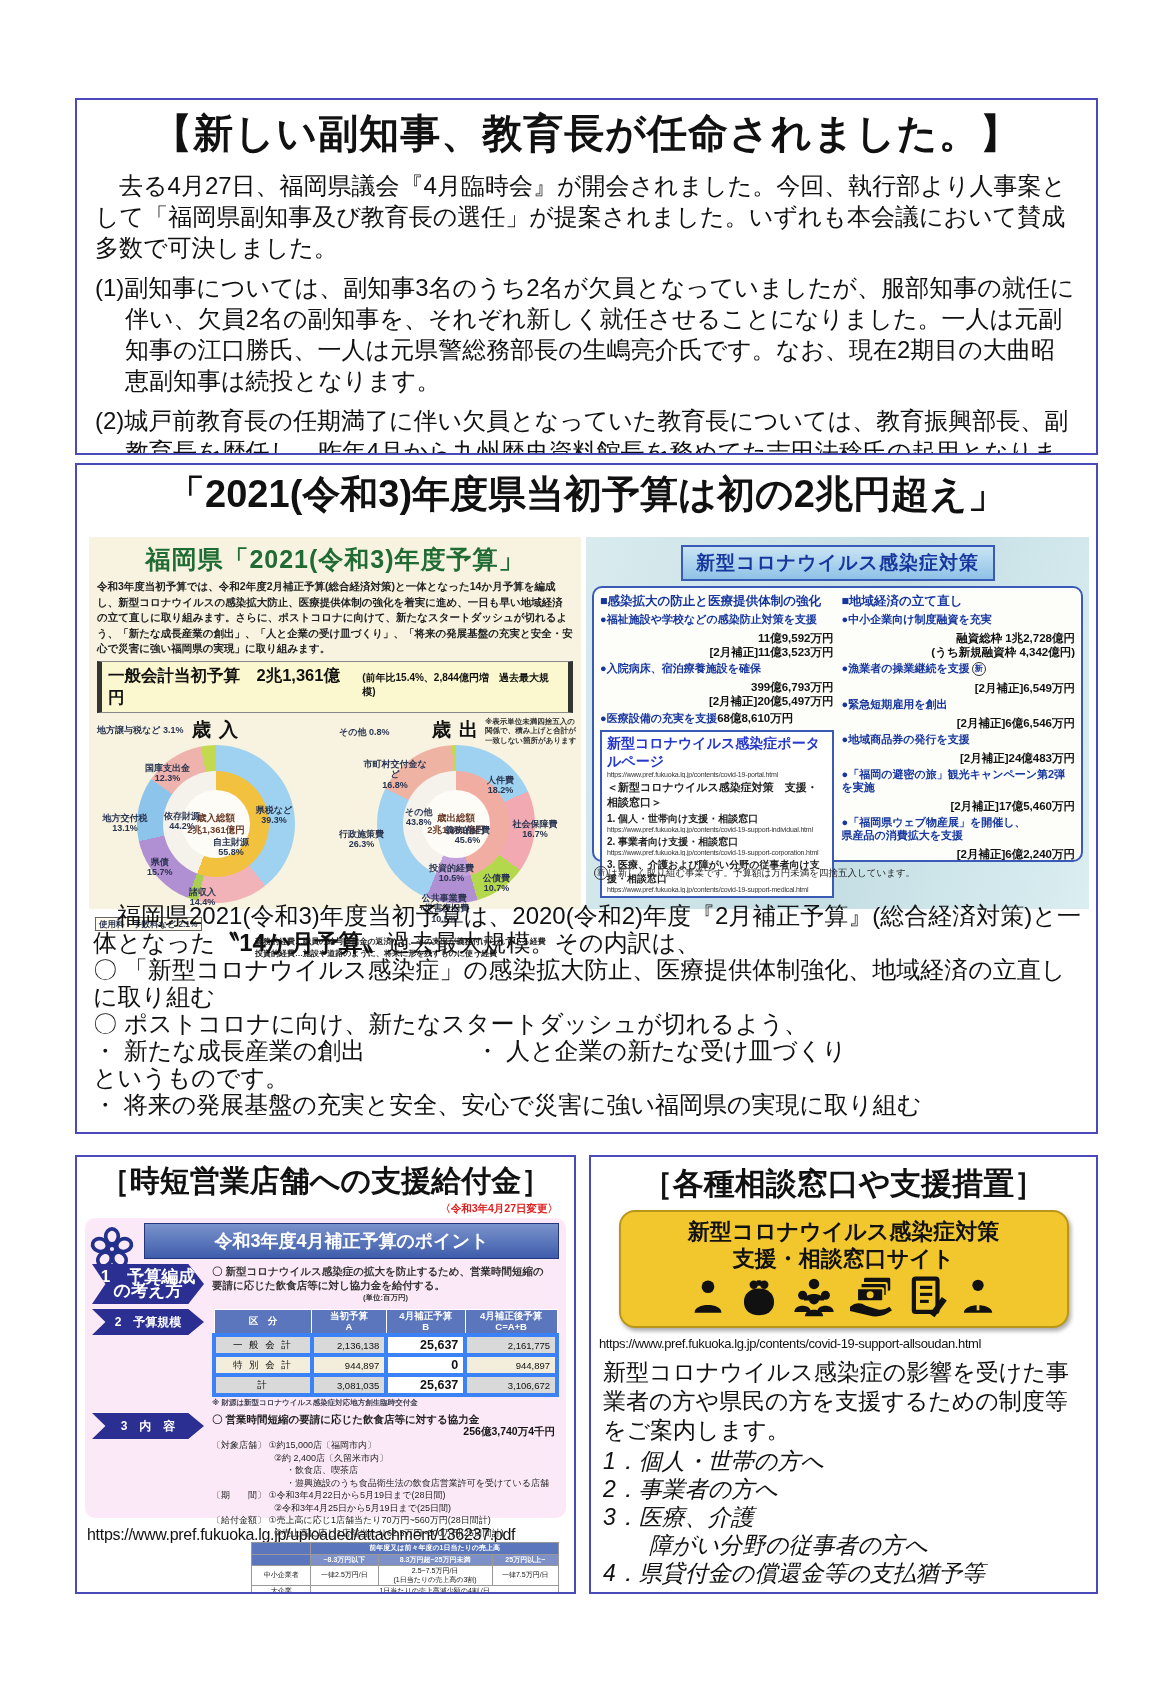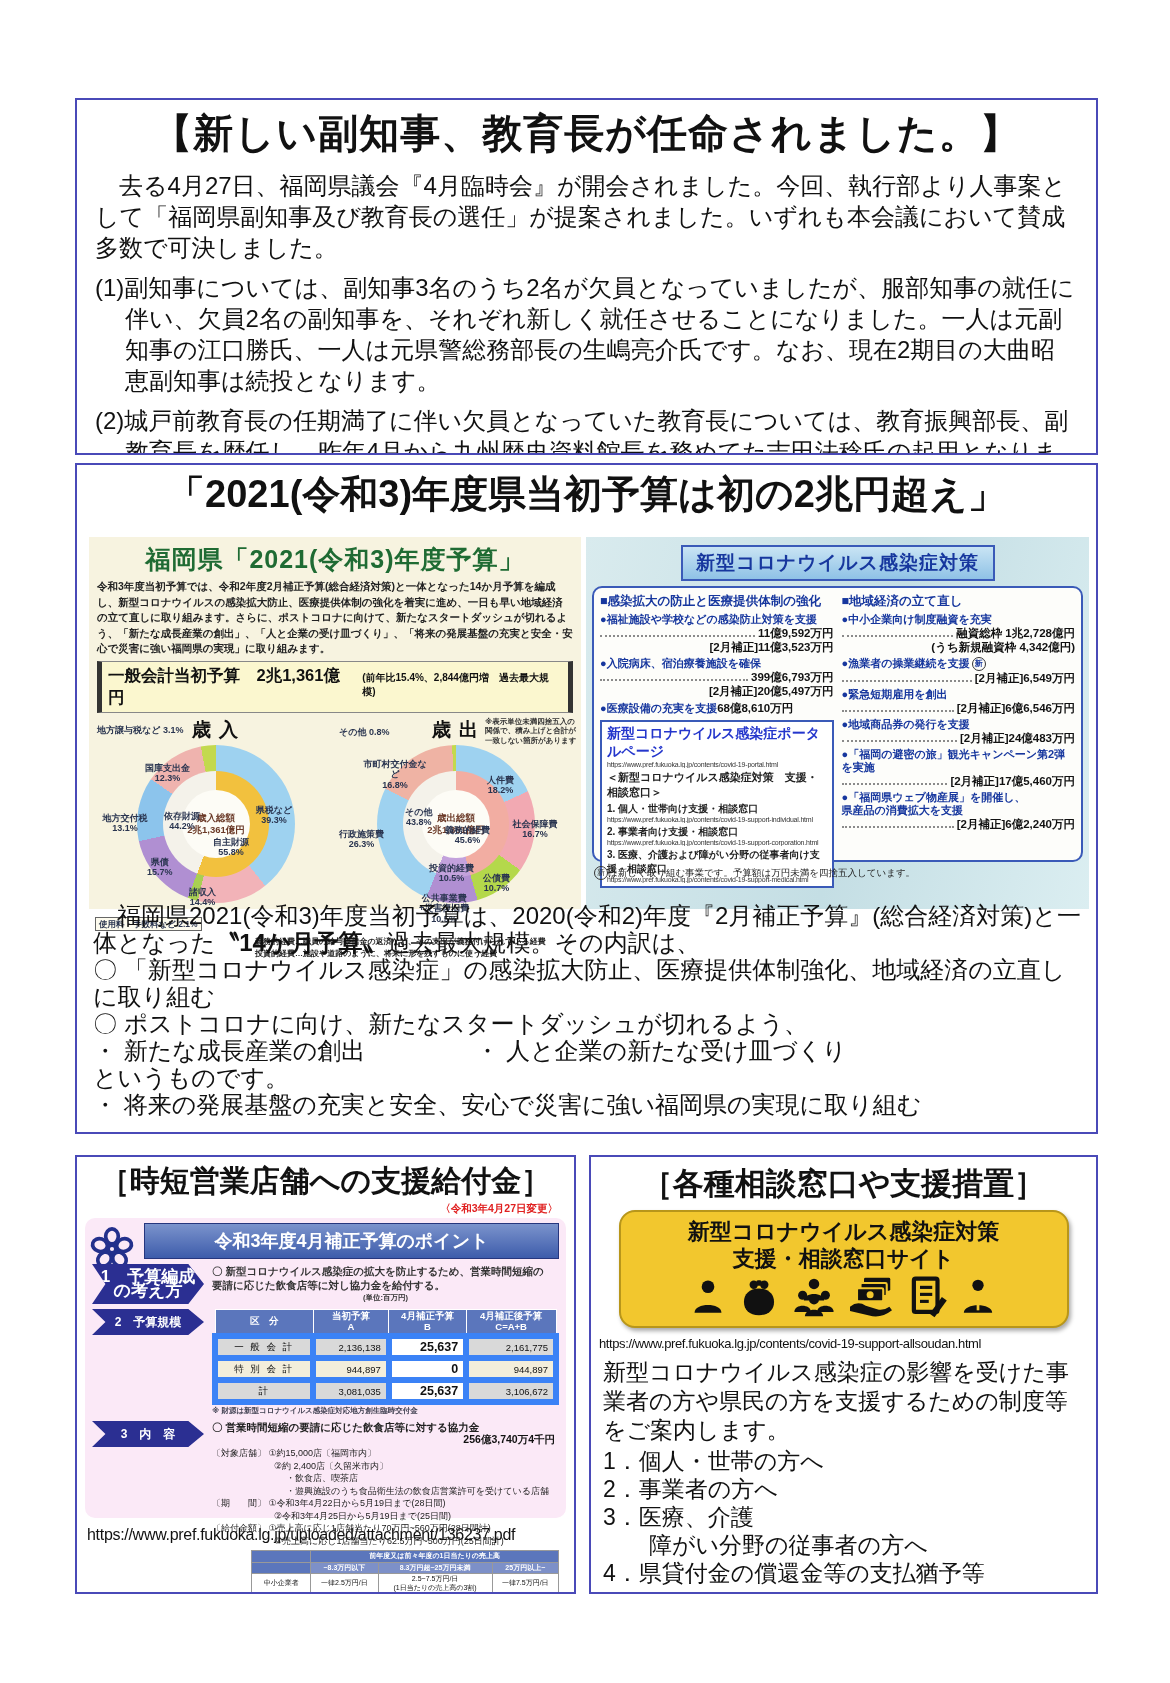--- a/index.html
+++ b/index.html
@@ -45,21 +45,21 @@
           padding:3px 0;letter-spacing:1px;}
   .ribbon:before,.ribbon:after{content:"";position:absolute;top:6px;width:26px;height:30px;background:#7fb0da;z-index:-1;}
   .ribbon:before{left:-18px;clip-path:polygon(100% 0,100% 100%,0 100%,28% 50%,0 0);}
   .ribbon:after{right:-18px;clip-path:polygon(0 0,0 100%,100% 100%,72% 50%,100% 0);}
   .cbig{margin-top:5px;border:2px solid #3a5ab8;border-radius:10px;background:#fdfdfa;
         padding:5px 6px;display:flex;gap:8px;height:276px;box-sizing:border-box;}
   .ccol{flex:1;min-width:0;}
   .chead{font-size:12.5px;font-weight:bold;color:#17379e;margin-bottom:2px;}
   .citem{margin-top:3px;}
   .ctitle{font-size:11px;font-weight:bold;color:#17379e;line-height:13px;white-space:pre-line;}
-  .amt{display:flex;align-items:flex-end;font-size:11.5px;font-weight:bold;color:#111;line-height:14px;}
+  .amt{display:flex;align-items:flex-end;font-size:11.5px;font-weight:bold;color:#111;line-height:14px;flex-direction:column;}
   .amt .dots{flex:1;border-bottom:2px dotted #8a8a8a;height:2px;margin:0 3px 3px 0;}
   .amt2{text-align:right;font-size:11.5px;font-weight:bold;line-height:14px;}
   .inlineitem{display:flex;align-items:flex-end;}
   .inlineitem .ctitle{flex:none;}
   .portal{border:2px solid #3a5ab8;background:#fff;margin-top:5px;padding:3px 5px;}
   .ptl{font-size:14px;font-weight:bold;color:#2436cc;}
   .purl{font-size:7px;letter-spacing:-0.2px;color:#333;white-space:nowrap;overflow:hidden;}
   .psub{font-size:11px;font-weight:bold;color:#222;margin-top:2px;}
   .pentry{font-size:10px;font-weight:bold;color:#222;margin-top:2px;}
   .maru{display:inline-flex;align-items:center;justify-content:center;width:12px;height:12px;
@@ -81,21 +81,21 @@
          text-align:center;white-space:pre-line;flex:none;
          clip-path:polygon(0 0,86% 0,100% 50%,86% 100%,0 100%,12% 50%);}
   .badge1{width:112px;height:40px;font-size:17px;line-height:14px;}
   .badge2{width:112px;height:26px;font-size:12px;}
   .rc{flex:1;margin-left:8px;min-width:0;}
   .point1{font-size:10.5px;font-weight:bold;color:#333;line-height:14px;white-space:pre-line;}
   .unit{text-align:center;font-size:7.5px;font-weight:bold;color:#333;margin-top:1px;}
   table{border-collapse:collapse;}
   .t3{width:100%;font-size:9.5px;}
   .t3 th{background:#5b76bc;color:#fff;font-weight:bold;padding:1px 3px;white-space:pre-line;line-height:10.5px;border:1px solid #fff;}
-  .t3 td{padding:1px 5px;border:6px solid #3b82f6;background:#d9d9d9;}
+  .t3 td{padding:1px 5px;border:4px solid #3b82f6;background:#d9d9d9;}
   .t3 tr.alt td{background:#f3eedb;}
   .t3 td.lab{text-align:center;letter-spacing:2px;}
   .t3 td.num{text-align:right;}
   .t3 td.bcol{background:#fff !important;font-weight:bold;font-size:12.5px;text-align:right;}
   .t3note{font-size:7.5px;font-weight:bold;color:#445;margin-top:1px;}
   .c3title{font-size:10.5px;font-weight:bold;color:#222;line-height:12px;}
   .c3amt{text-align:right;font-size:10.5px;font-weight:bold;margin-right:4px;}
   .c3line{font-size:9px;line-height:12.5px;color:#222;}
   .ind1{margin-left:62px;}
   .ind2{margin-left:74px;}
@@ -108,21 +108,21 @@
   
   #box4{top:1155px;height:439px;left:589px;width:509px;}
   .s4title{margin-top:6px;text-align:center;font-size:31px;font-weight:bold;}
   .ybanner{width:438px;margin:5px auto 0;background:#f2c72e;border:2px solid #b8961a;border-radius:16px;
            box-shadow:2px 3px 4px #aaa;padding:6px 4px 8px;text-align:center;}
   .ybl{font-size:22px;font-weight:bold;line-height:27px;color:#111;}
   .iconrow{display:flex;justify-content:center;align-items:flex-end;gap:9px;margin-top:4px;}
   .iconrow svg{display:block;}
   .s4url{margin:8px 2px 0 8px;font-size:13px;letter-spacing:-0.4px;color:#111;white-space:nowrap;}
   .s4para{margin:7px 12px 0;font-size:23px;line-height:29px;}
-  .s4list{margin:2px 12px 0;font-size:23px;line-height:28px;}
+  .s4list{margin:2px 12px 0;font-size:23px;line-height:28px;font-style:italic;}
 </style>
 </head>
 <body>
 
 <div class="box" id="box1">
   <div class="s1title">【新しい副知事、教育長が任命されました。】</div>
   <div class="s1p">　去る4月27日、福岡県議会『4月臨時会』が開会されました。今回、執行部より人事案として「福岡県副知事及び教育長の選任」が提案されました。いずれも本会議において賛成多数で可決しました。</div>
   <div class="s1p hang">(1)副知事については、副知事3名のうち2名が欠員となっていましたが、服部知事の就任に伴い、欠員2名の副知事を、それぞれ新しく就任させることになりました。一人は元副知事の江口勝氏、一人は元県警総務部長の生嶋亮介氏です。なお、現在2期目の大曲昭恵副知事は続投となります。</div>
   <div class="s1p hang">(2)城戸前教育長の任期満了に伴い欠員となっていた教育長については、教育振興部長、副教育長を歴任し、昨年4月から九州歴史資料館長を務めてた吉田法稔氏の起用となります。</div>
 </div>

